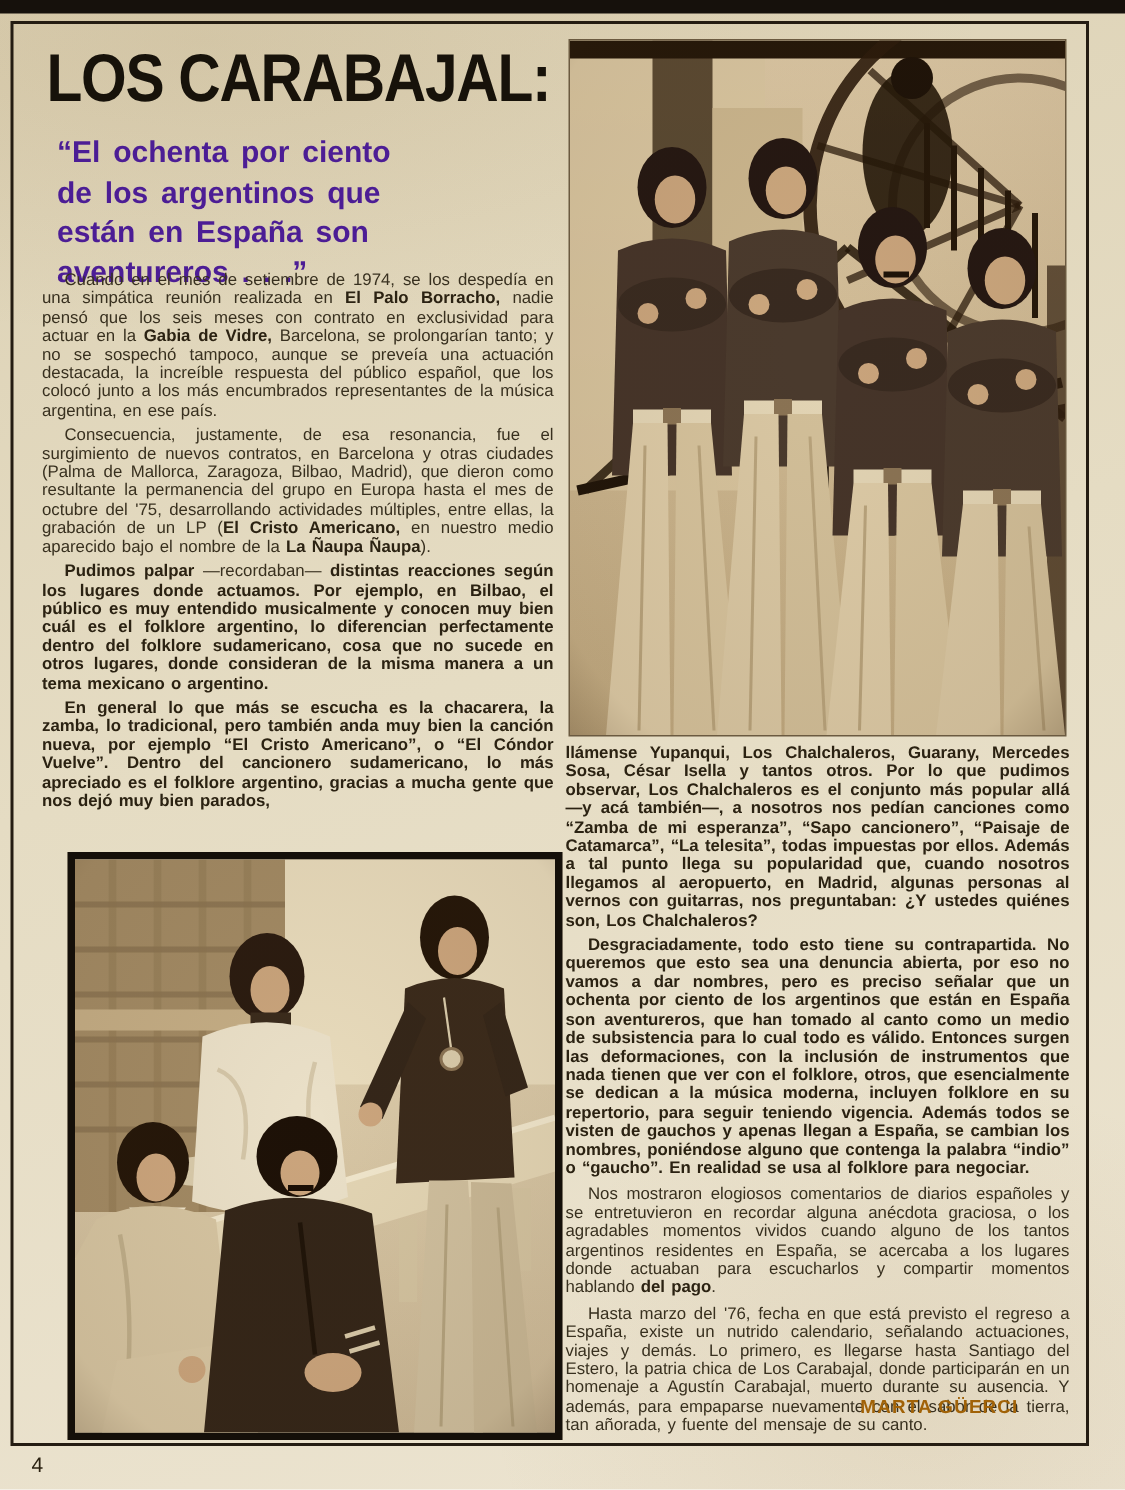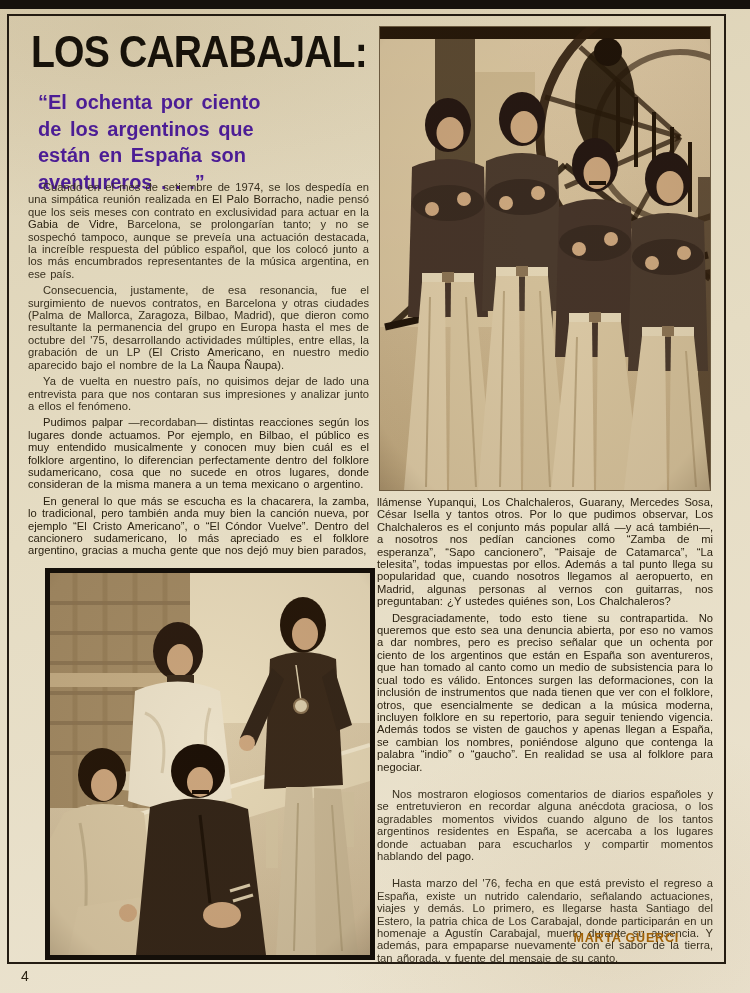--- a/index.html
+++ b/index.html
@@ -34,22 +34,22 @@
   }
 
   .col { position:absolute; }
   .col-left  { left:28px;  top:181px; width:341px; }
   .col-right { left:377px; top:496px; width:336px; }
   .para {
     font-size:11.2px; line-height:12.4px; text-align:justify;
     margin:0 0 4px; word-spacing:1px; color:#38301f;
   }
   .para.indent { text-indent:15px; }
-  .para.gap { margin-top:15px; }
-  .para b { font-weight:400; color:#2b2212; }
+  .para.gap { margin-top:5px; }
+  .para b { font-weight:700; color:#2b2212; }
 
   .photo-top {
     position:absolute; left:380px; top:27px; width:330px; height:463px;
     outline:1px solid #6b5a40;
   }
   .photo-bottom {
     position:absolute; left:45px; top:568px; width:330px; height:392px;
     border:5px solid #140f09; background:#d8c8a8;
   }
   .photo-top svg, .photo-bottom svg { display:block; width:100%; height:100%; }
@@ -178,21 +178,20 @@
       <polygon points="291,309 314,309 330,463 289,463" fill="#d2bf99"></polygon>
       <line x1="306" y1="324" x2="316" y2="460" stroke="#b8a37c" stroke-width="2"></line>
     </g>
     <rect x="0" y="0" width="330" height="463" fill="url(#vig)"></rect>
   </svg>
 </div>
 
 <div class="col col-left">
     <p class="para indent"><span>Cuando en el mes de setiembre de 1974, se los despedía en una simpática reunión realizada en </span><b>El Palo Borracho,</b><span> nadie pensó que los seis meses con contrato en exclusividad para actuar en la </span><b>Gabia de Vidre,</b><span> Barcelona, se prolongarían tanto; y no se sospechó tampoco, aunque se preveía una actuación destacada, la increíble respuesta del público español, que los colocó junto a los más encumbrados representantes de la música argentina, en ese país.</span></p>
     <p class="para indent"><span>Consecuencia, justamente, de esa resonancia, fue el surgimiento de nuevos contratos, en Barcelona y otras ciudades (Palma de Mallorca, Zaragoza, Bilbao, Madrid), que dieron como resultante la permanencia del grupo en Europa hasta el mes de octubre del '75, desarrollando actividades múltiples, entre ellas, la grabación de un LP (</span><b>El Cristo Americano,</b><span> en nuestro medio aparecido bajo el nombre de la </span><b>La Ñaupa Ñaupa</b><span>).</span></p>
-    <p class="para indent"><span>Ya de vuelta en nuestro país, no quisimos dejar de lado una entrevista para que nos contaran sus impresiones y analizar junto a ellos el fenómeno.</span></p>
     <p class="para indent"><b>Pudimos palpar</b><span> —recordaban— </span><b>distintas reacciones según los lugares donde actuamos. Por ejemplo, en Bilbao, el público es muy entendido musicalmente y conocen muy bien cuál es el folklore argentino, lo diferencian perfectamente dentro del folklore sudamericano, cosa que no sucede en otros lugares, donde consideran de la misma manera a un tema mexicano o argentino.</b></p>
     <p class="para indent"><b>En general lo que más se escucha es la chacarera, la zamba, lo tradicional, pero también anda muy bien la canción nueva, por ejemplo “El Cristo Americano”, o “El Cóndor Vuelve”. Dentro del cancionero sudamericano, lo más apreciado es el folklore argentino, gracias a mucha gente que nos dejó muy bien parados,</b></p>
   </div>
 <div class="col col-right">
     <p class="para"><b>llámense Yupanqui, Los Chalchaleros, Guarany, Mercedes Sosa, César Isella y tantos otros. Por lo que pudimos observar, Los Chalchaleros es el conjunto más popular allá —y acá también—, a nosotros nos pedían canciones como “Zamba de mi esperanza”, “Sapo cancionero”, “Paisaje de Catamarca”, “La telesita”, todas impuestas por ellos. Además a tal punto llega su popularidad que, cuando nosotros llegamos al aeropuerto, en Madrid, algunas personas al vernos con guitarras, nos preguntaban: ¿Y ustedes quiénes son, Los Chalchaleros?</b></p>
     <p class="para indent"><b>Desgraciadamente, todo esto tiene su contrapartida. No queremos que esto sea una denuncia abierta, por eso no vamos a dar nombres, pero es preciso señalar que un ochenta por ciento de los argentinos que están en España son aventureros, que han tomado al canto como un medio de subsistencia para lo cual todo es válido. Entonces surgen las deformaciones, con la inclusión de instrumentos que nada tienen que ver con el folklore, otros, que esencialmente se dedican a la música moderna, incluyen folklore en su repertorio, para seguir teniendo vigencia. Además todos se visten de gauchos y apenas llegan a España, se cambian los nombres, poniéndose alguno que contenga la palabra “indio” o “gaucho”. En realidad se usa al folklore para negociar.</b></p>
     <p class="para indent gap"><span>Nos mostraron elogiosos comentarios de diarios españoles y se entretuvieron en recordar alguna anécdota graciosa, o los agradables momentos vividos cuando alguno de los tantos argentinos residentes en España, se acercaba a los lugares donde actuaban para escucharlos y compartir momentos hablando </span><b>del pago</b><span>.</span></p>
     <p class="para indent gap"><span>Hasta marzo del '76, fecha en que está previsto el regreso a España, existe un nutrido calendario, señalando actuaciones, viajes y demás. Lo primero, es llegarse hasta Santiago del Estero, la patria chica de Los Carabajal, donde participarán en un homenaje a Agustín Carabajal, muerto durante su ausencia. Y además, para empaparse nuevamente con el sabor de la tierra, tan añorada, y fuente del mensaje de su canto.</span></p>
   </div>
 

